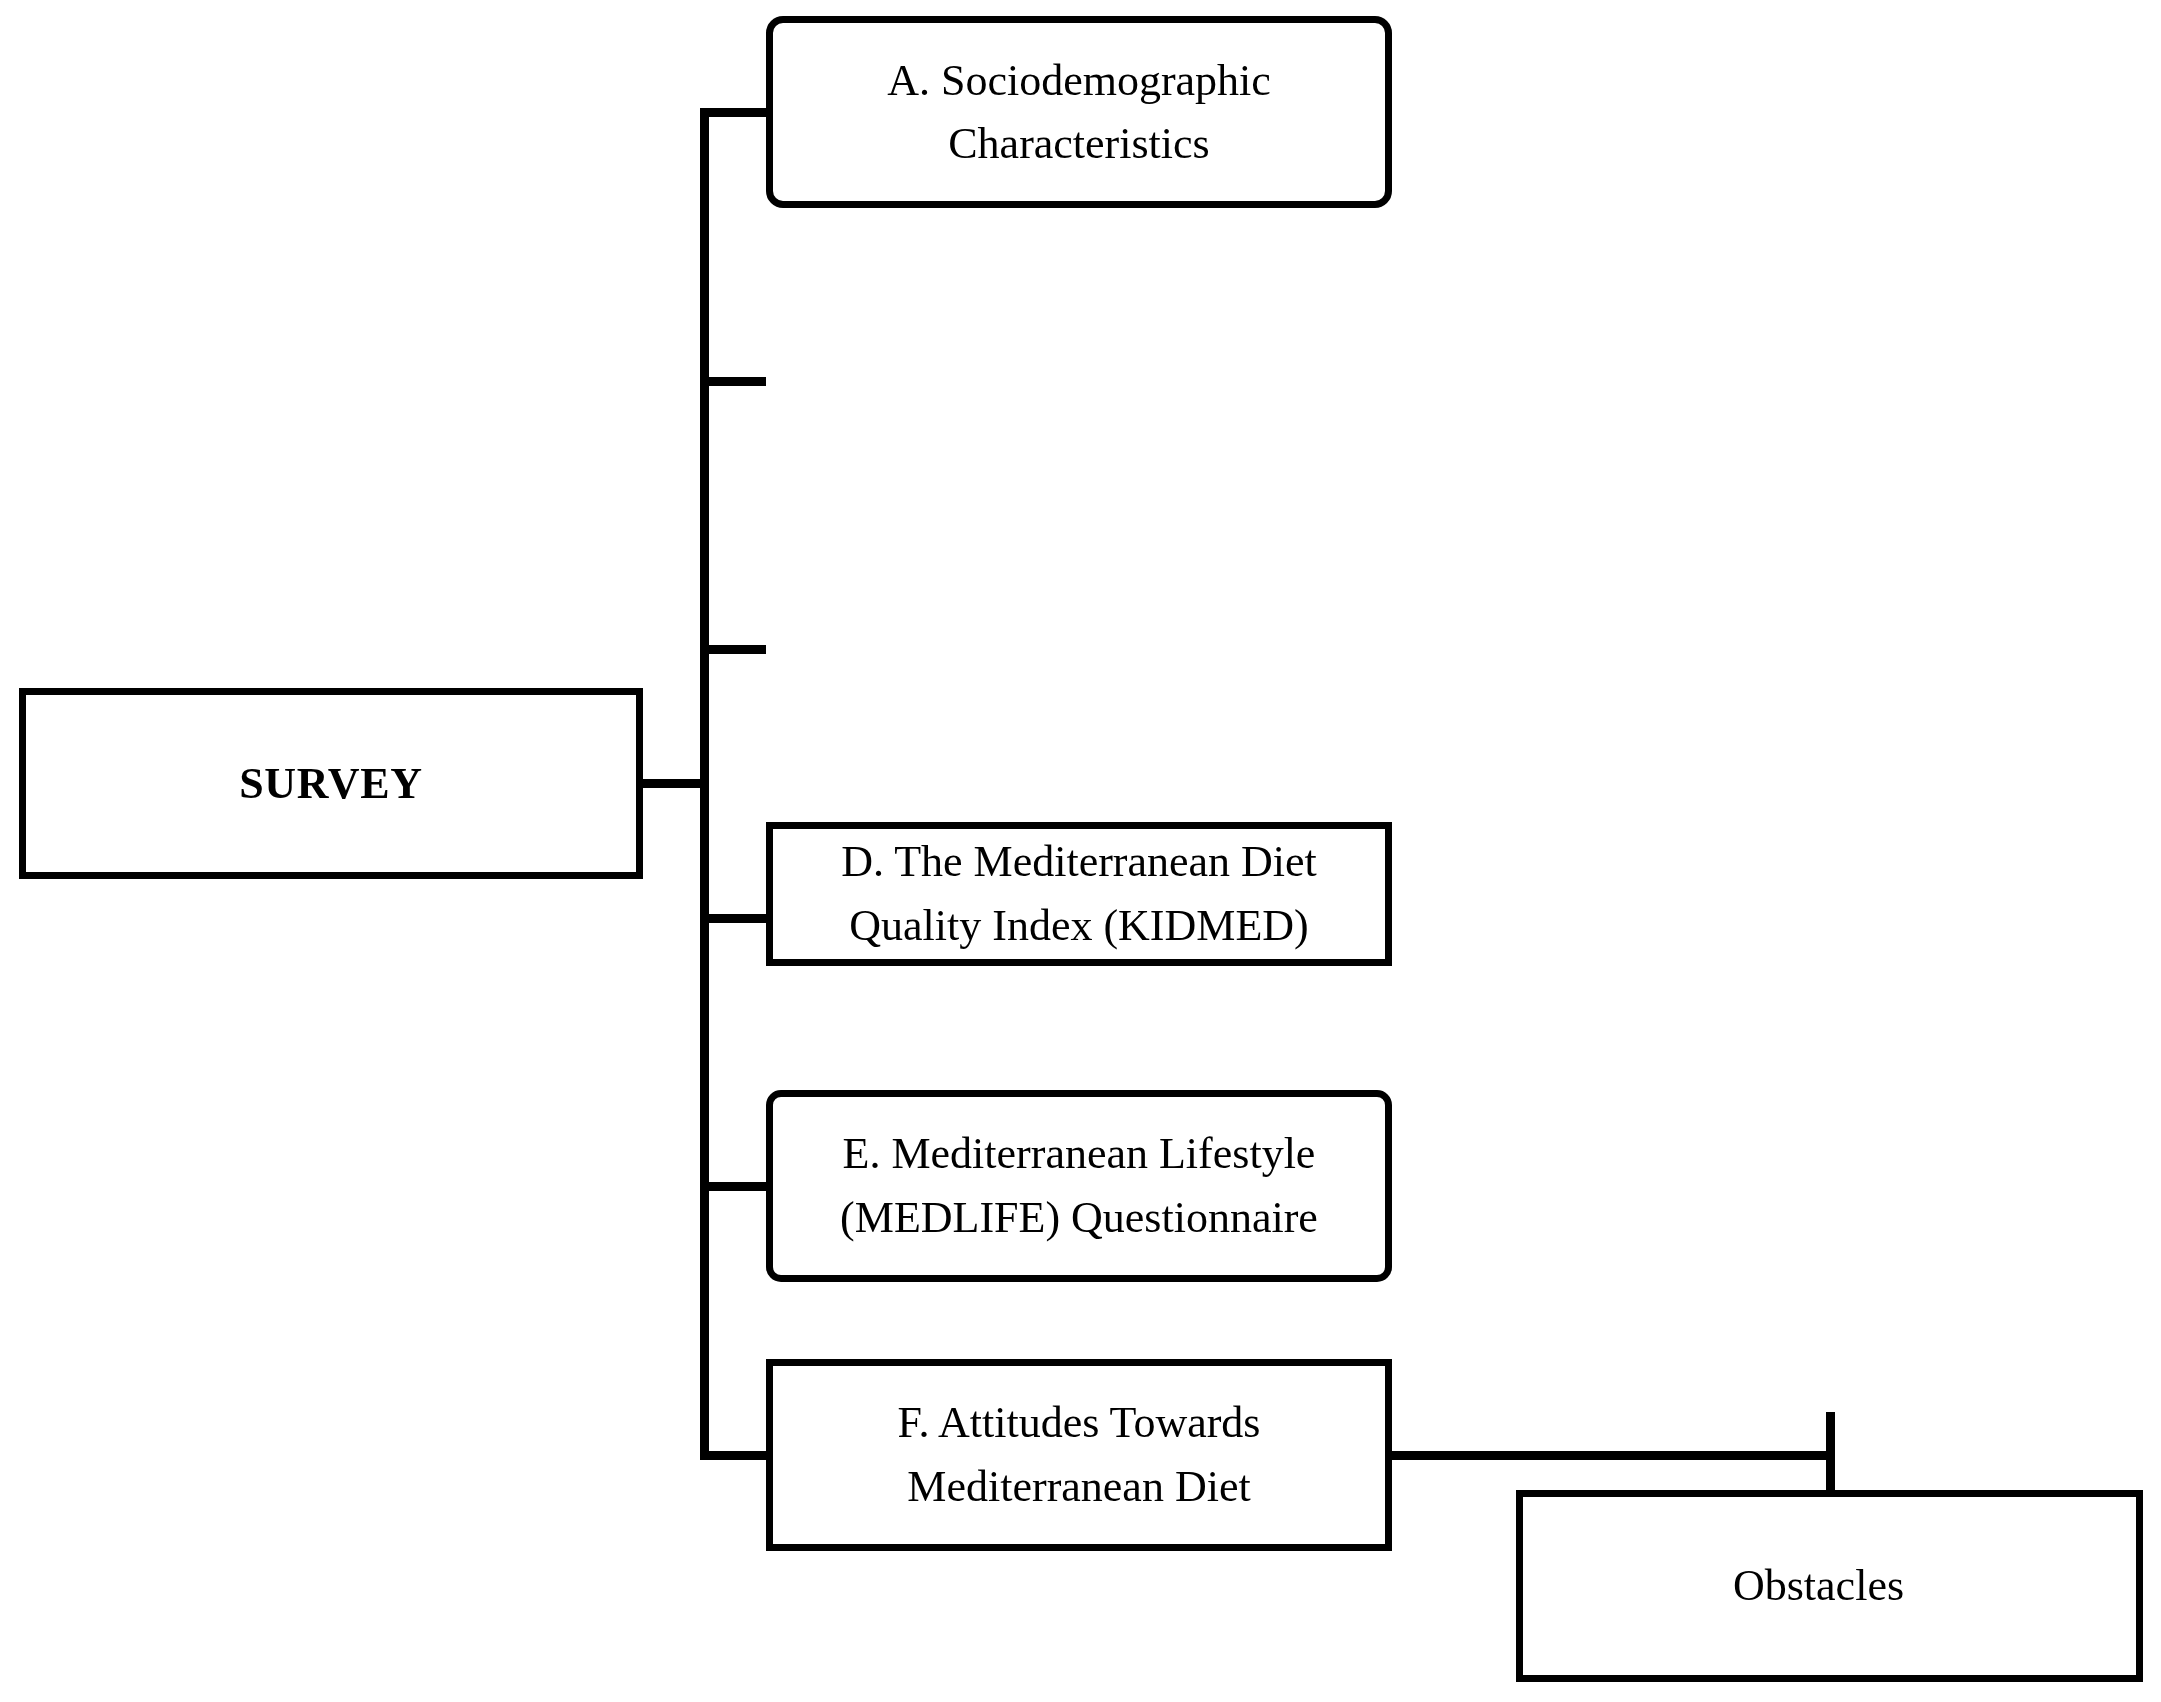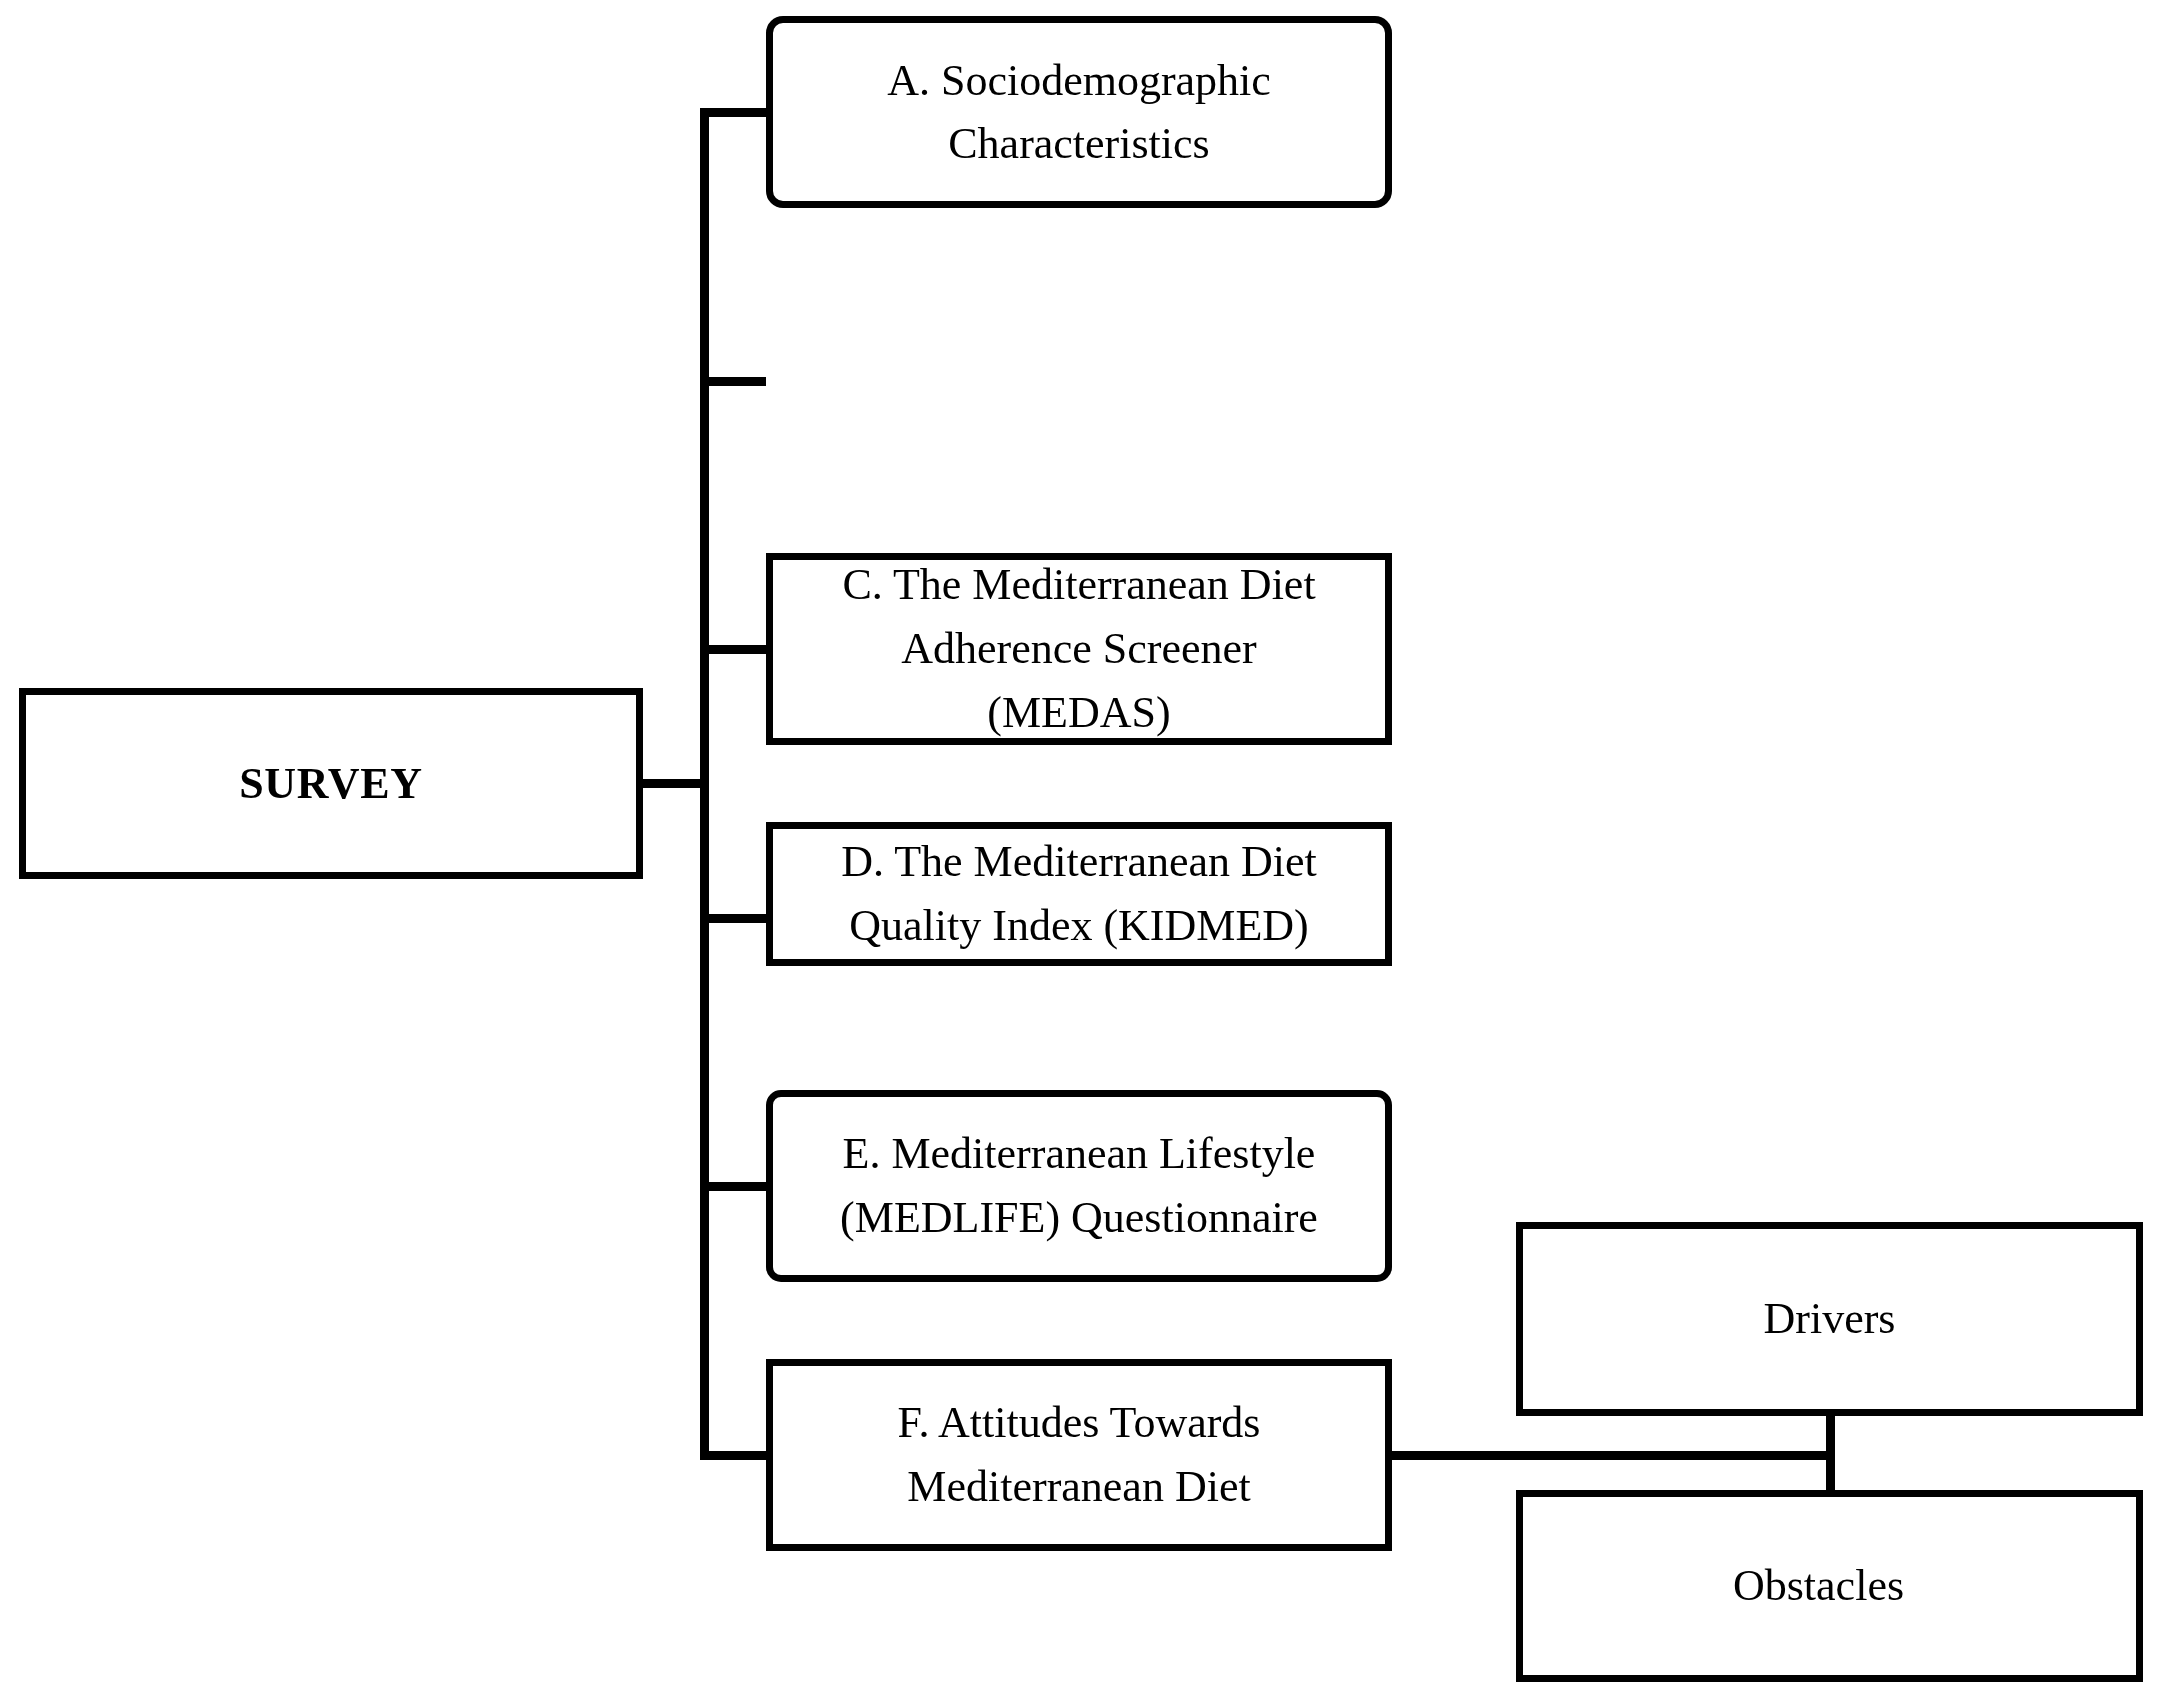--- a/index.html
+++ b/index.html
@@ -65,36 +65,30 @@
 
 <div id="canvas" style="--bg: #ffffff; --line: #000000; --text: #000000;">
 
   <div class="box root-box" id="survey-box">
     <span class="label">SURVEY</span>
   </div>
 
   <div class="box" id="section-box-a">
     <span class="label">A. Sociodemographic Characteristics</span>
   </div>
-  <div class="box" id="section-box-c">
-    <span class="label">C. The Mediterranean Diet Adherence Screener (MEDAS)</span>
-  </div>
   <div class="box" id="section-box-d">
     <span class="label">D. The Mediterranean Diet Quality Index (KIDMED)</span>
   </div>
   <div class="box" id="section-box-e">
     <span class="label">E. Mediterranean Lifestyle (MEDLIFE) Questionnaire</span>
   </div>
   <div class="box" id="section-box-f">
     <span class="label">F. Attitudes Towards Mediterranean Diet</span>
   </div>
 
-  <div class="box" id="drivers-box">
-    <span class="label">Drivers</span>
-  </div>
   <div class="box" id="obstacles-box">
     <span class="label">Obstacles</span>
   </div>
 
   <div class="line" id="survey-connector"></div>
   <div class="line" id="left-trunk"></div>
   <div class="line" id="stub-a"></div>
   <div class="line" id="stub-b"></div>
   <div class="line" id="stub-c"></div>
   <div class="line" id="stub-d"></div>

